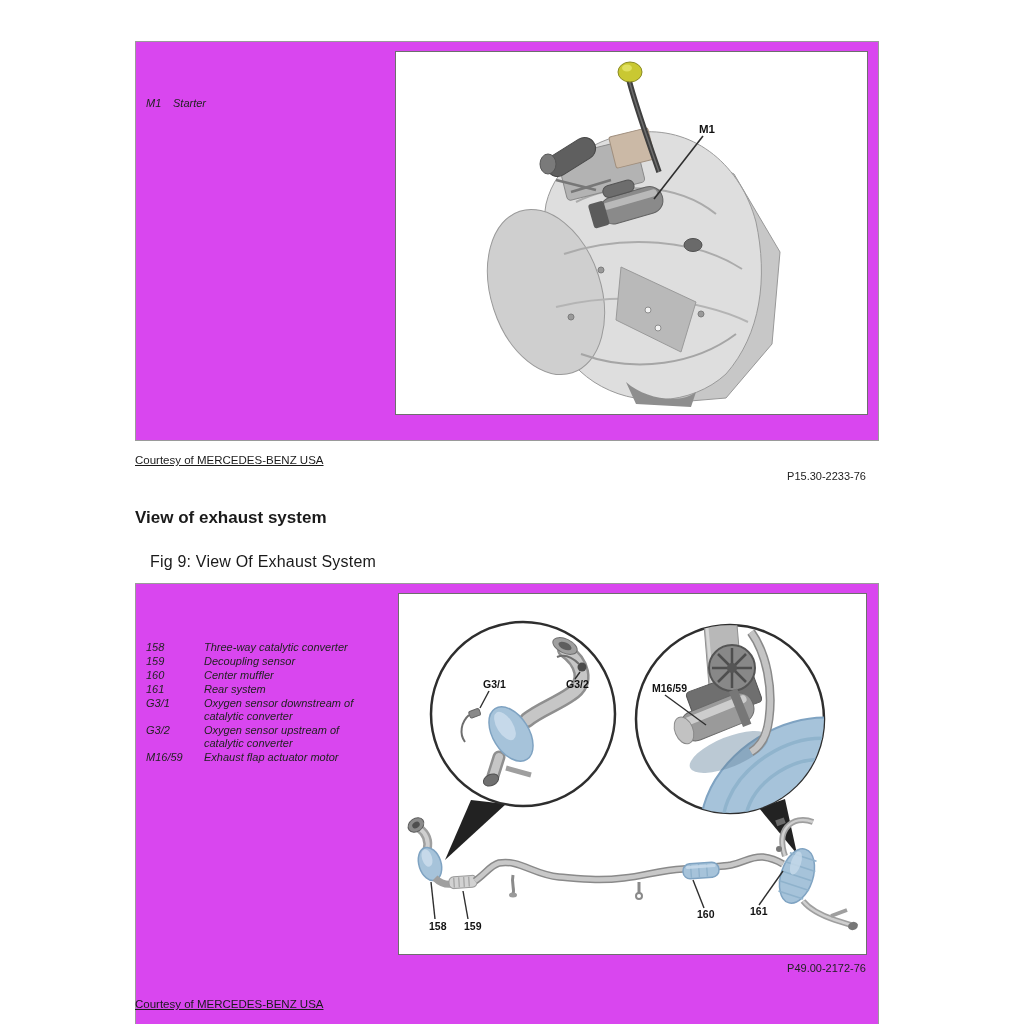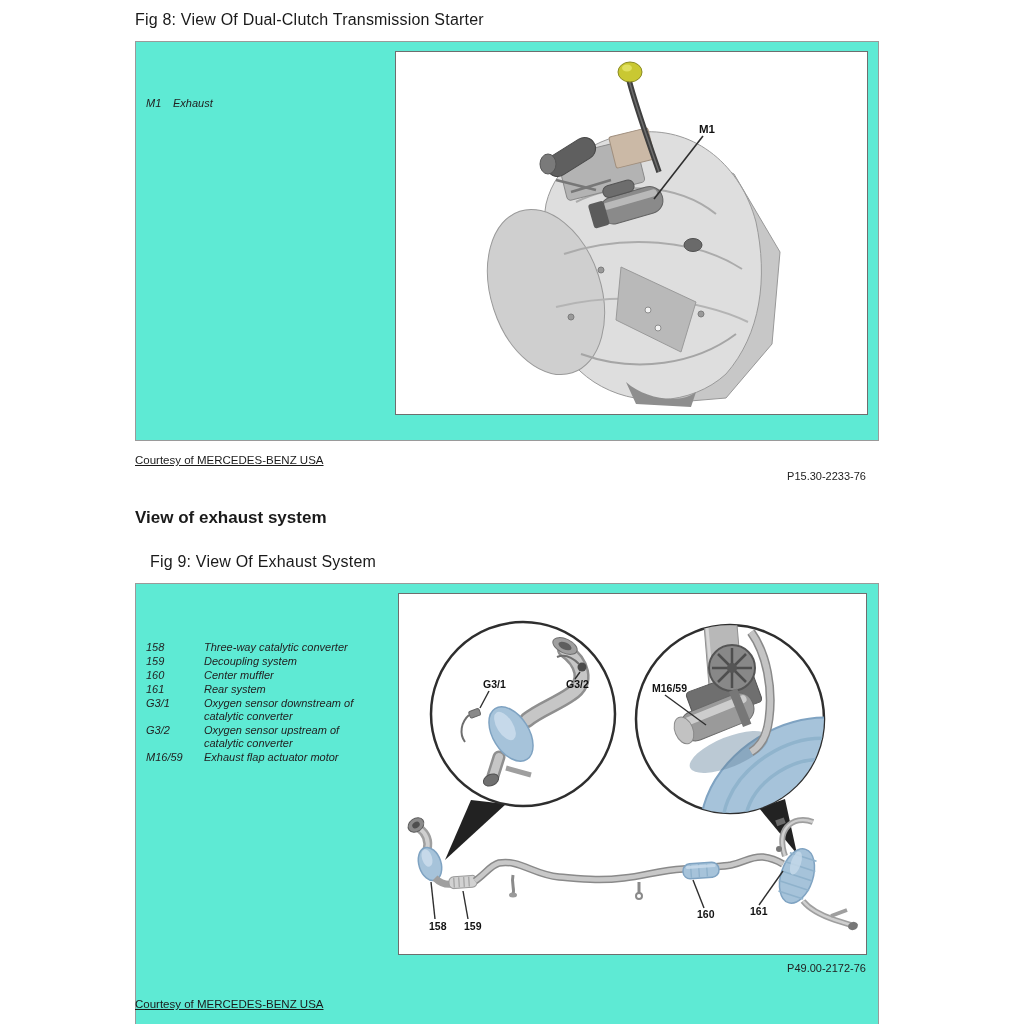--- a/index.html
+++ b/index.html
@@ -1,21 +1,21 @@
 <!DOCTYPE html>
 <html><head>
 <meta charset="utf-8">
 <style>
   html,body{margin:0;padding:0;background:#ffffff;}
   .page{position:relative;width:1024px;height:1024px;background:#ffffff;overflow:hidden;
         font-family:"Liberation Sans", sans-serif;color:#1a1a1a;}
   .fig-title{position:absolute;font-size:16px;font-weight:400;letter-spacing:.2px;white-space:nowrap;}
   .section-heading{position:absolute;font-size:17px;font-weight:700;white-space:nowrap;text-align:right;}
   .courtesy{position:absolute;font-size:11.5px;white-space:nowrap;text-decoration:underline;}
-  .fig-box{position:absolute;left:135px;width:744px;border:1px solid #9a9a9a;background:#5eead4;box-sizing:border-box;}
+  .fig-box{position:absolute;left:135px;width:744px;border:1px solid #9a9a9a;background:#d946ef;box-sizing:border-box;}
   #fig8-box{top:41px;height:400px;}
   #fig9-box{top:583px;height:502px;}
   .img-frame{position:absolute;border:1px solid #6e6e6e;background:#fff;box-sizing:border-box;}
   #fig8-frame{left:259px;top:9px;width:473px;height:364px;}
   #fig9-frame{left:262px;top:9px;width:469px;height:362px;}
   .img-code{position:absolute;right:12px;font-size:11px;color:#222;white-space:nowrap;}
   #fig8-code{top:382px;margin-top:46px;}
   #fig9-code{top:378px;}
   .legend{position:absolute;left:10px;font-size:11px;font-style:italic;line-height:13px;color:#222;}
   #fig8-legend{top:55px;}
@@ -25,27 +25,26 @@
   #fig8-legend .legend-key{flex:0 0 27px;}
   .legend-desc{width:150px;}
   svg{display:block;}
   svg text{font-family:"Liberation Sans", sans-serif;font-weight:700;fill:#111;}
 </style>
 </head>
 <body>
 
 <div class="page">
 
-  <div class="fig-title" style="left:135px;top:11px;">Fig 8: View Of Dual-Clutch Transmission Starter</div>
 
   <div class="fig-box" id="fig8-box">
     <div class="legend" id="fig8-legend">
       <div class="legend-row">
         <span class="legend-key">M1</span>
-        <span class="legend-desc">Exhaust</span>
+        <span class="legend-desc">Starter</span>
       </div>
     </div>
 
     <div class="img-frame" id="fig8-frame">
       <svg width="471" height="362" viewBox="0 0 471 362">
 
         <g>
           <path d="M248,78 L338,122 L384,200 L376,292 L330,346 L258,352 L218,332 L200,300 L205,120 Z" fill="#c7c7c7" stroke="#989898" stroke-width="1"></path>
           <path d="M150,152 C160,110 200,84 245,80 C300,76 345,114 360,170 C372,226 365,282 330,322
                    C295,354 238,356 198,330 C158,304 140,252 143,202 Z" fill="#dedede" stroke="#9a9a9a" stroke-width="1"></path>
@@ -101,21 +100,21 @@
   <div class="fig-title" style="left:150px;top:553px;">Fig 9: View Of Exhaust System</div>
 
   <div class="fig-box" id="fig9-box">
     <div class="legend" id="fig9-legend">
       <div class="legend-row">
         <span class="legend-key">158</span>
         <span class="legend-desc">Three-way catalytic converter</span>
       </div>
       <div class="legend-row">
         <span class="legend-key">159</span>
-        <span class="legend-desc">Decoupling system</span>
+        <span class="legend-desc">Decoupling sensor</span>
       </div>
       <div class="legend-row">
         <span class="legend-key">160</span>
         <span class="legend-desc">Center muffler</span>
       </div>
       <div class="legend-row">
         <span class="legend-key">161</span>
         <span class="legend-desc">Rear system</span>
       </div>
       <div class="legend-row">

